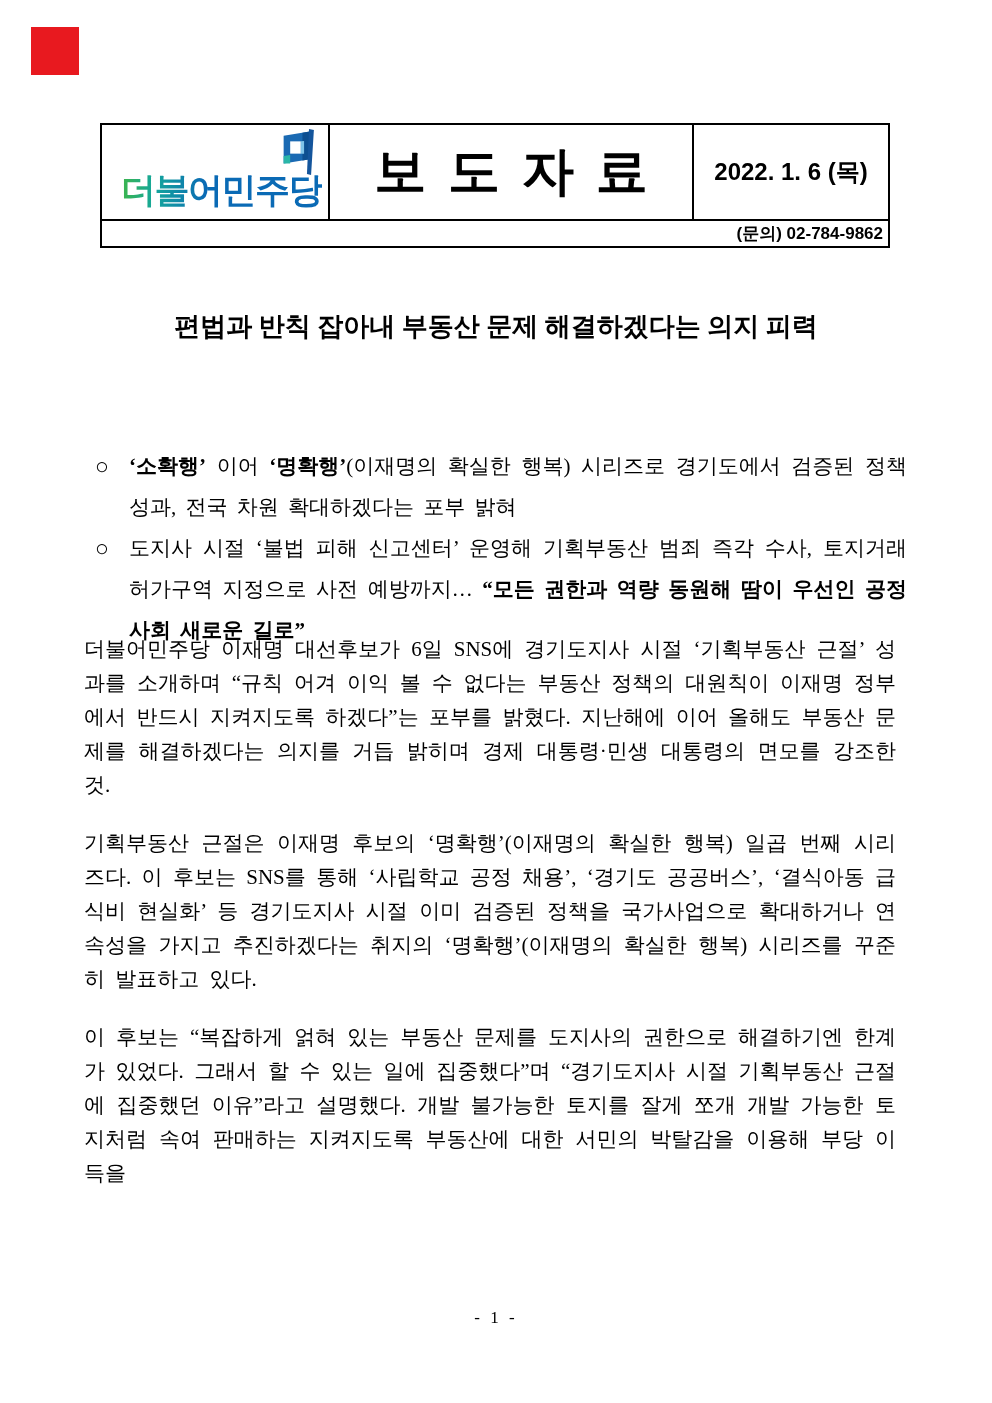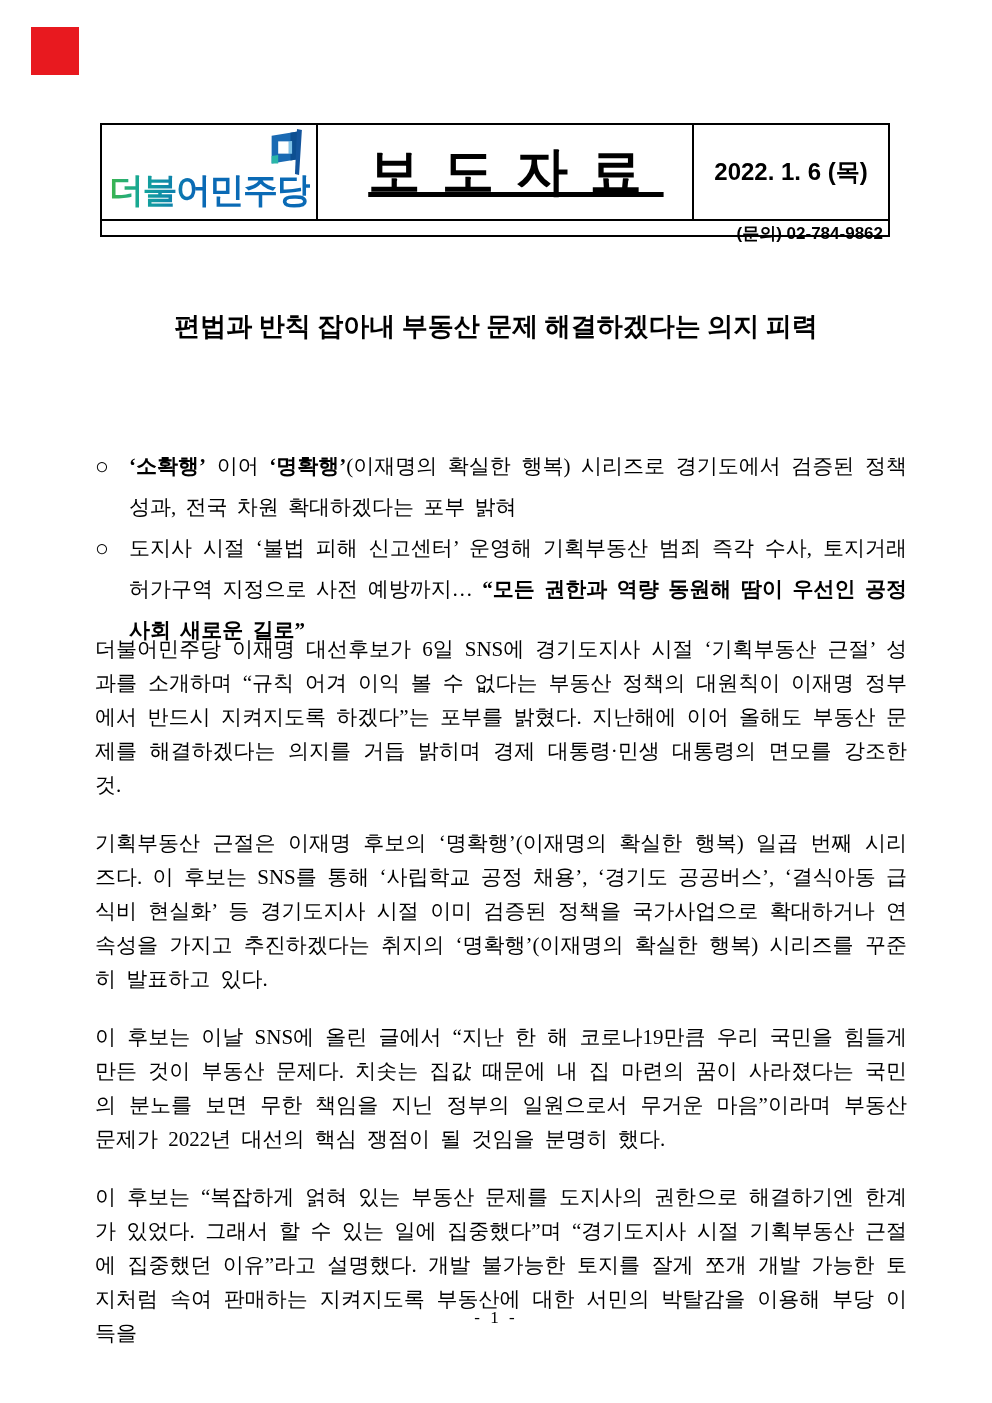--- a/index.html
+++ b/index.html
@@ -23,21 +23,21 @@
   }
 
   
   .header-box {
     position: absolute;
     left: 100px; top: 123px;
     width: 790px;
     border: 2px solid #000;
     background: #fff;
   }
-  .header-row1 { display: flex; height: 94px; }
+  .header-row1 { display: flex; height: 94px; padding-left: 12px; }
   .logo-cell {
     width: 216px;
     border-right: 2px solid #000;
     position: relative;
   }
   .logo-text {
     position: absolute;
     left: 7px; bottom: 5px;
     font-family: "Liberation Sans", "DejaVu Sans", sans-serif;
     font-weight: 800;
@@ -46,21 +46,21 @@
     background: linear-gradient(90deg, #3db54a 0%, #14a79b 16%, #0a6ab5 42%, #0a6ab5 100%);
     -webkit-background-clip: text;
     background-clip: text;
     color: transparent;
     white-space: nowrap;
   }
   .flag-icon { position: absolute; right: 10px; top: 4px; }
   .doc-type-cell {
     flex: 1;
     border-right: 2px solid #000;
-    display: flex; align-items: center; justify-content: center; text-decoration: underline;
+    display: flex; align-items: center; justify-content: center;
   }
   .doc-type {
     font-family: "Liberation Sans", "DejaVu Sans", sans-serif;
     font-weight: 900;
     font-size: 52px;
     letter-spacing: 0.42em;
     text-indent: 0.42em;
     white-space: nowrap;
   }
   .date-cell {
@@ -75,21 +75,21 @@
     border-top: 2px solid #000;
     height: 39px;
     line-height: 37px;
     text-align: center;
     font-family: "Liberation Sans", "DejaVu Sans", sans-serif;
     font-size: 20px;
     white-space: nowrap;
   }
   .header-row3 {
     border-top: 2px solid #000;
-    height: 16px;
+    height: 27px;
     line-height: 25px;
     text-align: right;
     padding-right: 5px;
     font-family: "Liberation Sans", "DejaVu Sans", sans-serif;
     font-weight: 700;
     font-size: 17px;
   }
 
   
   .title-block {
@@ -118,21 +118,21 @@
   }
   .bullet-symbol {
     position: absolute;
     left: 0; top: 0;
     font-size: 23px;
   }
 
   
   .body-text {
     position: absolute;
-    left: 95px; top: 632px;
+    left: 84px; top: 632px;
     width: 812px;
     font-size: 21px;
   }
   .body-text p {
     line-height: 34px;
     text-align: justify;
     word-spacing: 5px;
     margin-bottom: 24px;
   }
 
@@ -189,19 +189,18 @@
       <span class="bullet-symbol">○</span><span><span style="font-weight: 700;">‘소확행’</span><span> 이어 </span><span style="font-weight: 700;">‘명확행’</span><span>(이재명의 확실한 행복) 시리즈로 경기도에서 검증된 정책 성과, 전국 차원 확대하겠다는 포부 밝혀</span></span>
     </div>
     <div class="bullet">
       <span class="bullet-symbol">○</span><span><span>도지사 시절 </span><span>‘불법 피해 신고센터’</span><span> 운영해 기획부동산 범죄 즉각 수사, 토지거래허가구역 지정으로 사전 예방까지… </span><span style="font-weight: 700;">“모든 권한과 역량 동원해 땀이 우선인 공정사회 새로운 길로”</span></span>
     </div>
   </div>
 
   <div class="body-text">
     <p>더불어민주당 이재명 대선후보가 6일 SNS에 경기도지사 시절 ‘기획부동산 근절’ 성과를 소개하며 “규칙 어겨 이익 볼 수 없다는 부동산 정책의 대원칙이 이재명 정부에서 반드시 지켜지도록 하겠다”는 포부를 밝혔다. 지난해에 이어 올해도 부동산 문제를 해결하겠다는 의지를 거듭 밝히며 경제 대통령·민생 대통령의 면모를 강조한 것.</p>
     <p>기획부동산 근절은 이재명 후보의 ‘명확행’(이재명의 확실한 행복) 일곱 번째 시리즈다. 이 후보는 SNS를 통해 ‘사립학교 공정 채용’, ‘경기도 공공버스’, ‘결식아동 급식비 현실화’ 등 경기도지사 시절 이미 검증된 정책을 국가사업으로 확대하거나 연속성을 가지고 추진하겠다는 취지의 ‘명확행’(이재명의 확실한 행복) 시리즈를 꾸준히 발표하고 있다.</p>
-    <p>이 후보는 이날 SNS에 올린 글에서 “지난 한 해 코로나19만큼 우리 국민을 힘들게 만든 것이 부동산 문제다. 치솟는 집값 때문에 내 집 마련의 꿈이 사라졌다는 국민의 분노를 보면 무한 책임을 지닌 정부의 일원으로서 무거운 마음”이라며 부동산 문제가 2022년 대선의 핵심 쟁점이 될 것임을 분명히 했다.</p>
     <p>이 후보는 “복잡하게 얽혀 있는 부동산 문제를 도지사의 권한으로 해결하기엔 한계가 있었다. 그래서 할 수 있는 일에 집중했다”며 “경기도지사 시절 기획부동산 근절에 집중했던 이유”라고 설명했다. 개발 불가능한 토지를 잘게 쪼개 개발 가능한 토지처럼 속여 판매하는 지켜지도록 부동산에 대한 서민의 박탈감을 이용해 부당 이득을</p>
   </div>
 
   <div class="page-number">- 1 -</div>
 
 </div>
 
 </body></html>

